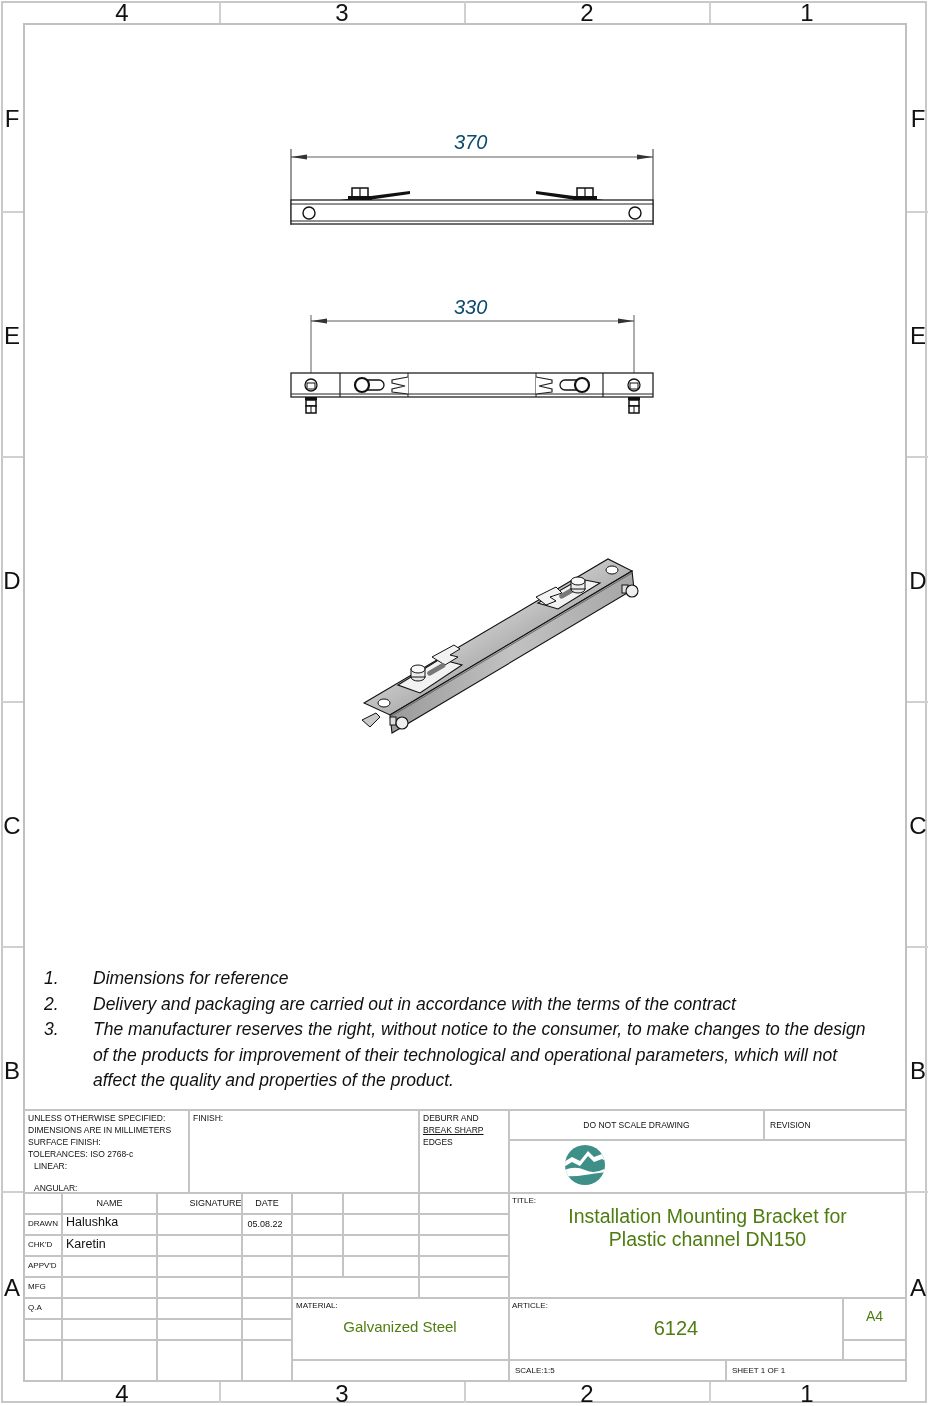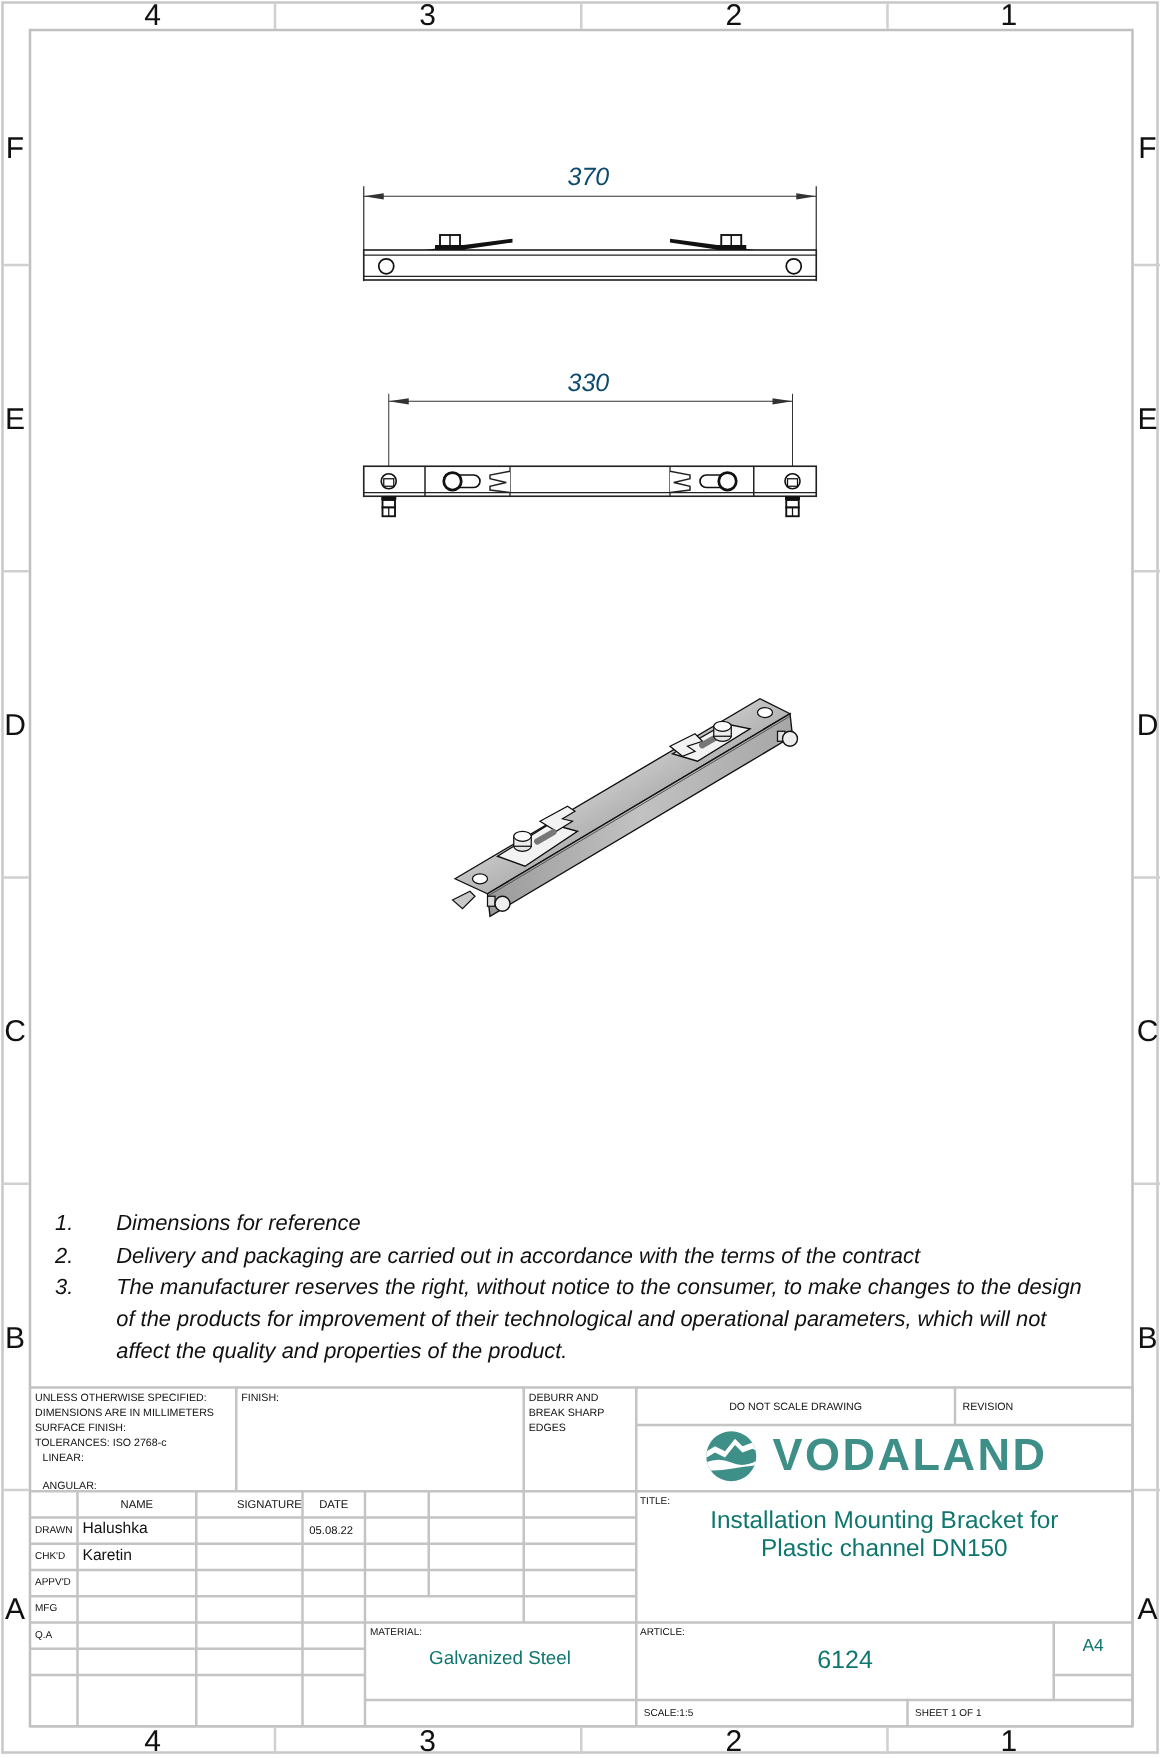--- a/index.html
+++ b/index.html
@@ -19,21 +19,21 @@
            font-style: italic; font-size: 17.5px; line-height: 25.5px; color: #111; }
   .note { display: flex; }
   .note .n { width: 49px; flex: none; }
   .note .t { flex: 1; }
   .tb { position: absolute; }
   .line-h { position: absolute; height: 2px; background: #c4c4c4; }
   .line-v { position: absolute; width: 2px; background: #c4c4c4; }
   .tiny { position: absolute; font-size: 8.5px; line-height: 12.5px; color: #111; white-space: nowrap; }
   .small { position: absolute; font-size: 9px; color: #111; white-space: nowrap; }
   .med { position: absolute; font-size: 12.5px; color: #111; white-space: nowrap; }
-  .big { position: absolute; font-size: 20px; color: #0f766e; text-align: center; white-space: nowrap; }
+  .big { position: absolute; font-size: 20px; color: #4d7c0f; text-align: center; white-space: nowrap; }
 </style>
 </head>
 <body>
 
 <div class="outer"></div>
 <div class="inner"></div>
 
 <div class="vdiv" style="left:219px;top:2px;height:21px;"></div>
 <div class="vdiv" style="left:464px;top:2px;height:21px;"></div>
 <div class="vdiv" style="left:709px;top:2px;height:21px;"></div>
@@ -249,40 +249,39 @@
 <div class="tiny" style="left:28px;top:1112px;">UNLESS OTHERWISE SPECIFIED:</div>
 <div class="tiny" style="left:28px;top:1124px;">DIMENSIONS ARE IN MILLIMETERS</div>
 <div class="tiny" style="left:28px;top:1136px;">SURFACE FINISH:</div>
 <div class="tiny" style="left:28px;top:1148px;">TOLERANCES: ISO 2768-c</div>
 <div class="tiny" style="left:34px;top:1160px;">LINEAR:</div>
 <div class="tiny" style="left:34px;top:1172px;margin-top:10px;">ANGULAR:</div>
 
 <div class="tiny" style="left:193px;top:1112px;">FINISH:</div>
 
 <div class="tiny" style="left:423px;top:1112px;">DEBURR AND</div>
-<div class="tiny" style="left:423px;top:1124px;">BREAK SHARP</div>
+<div class="tiny" style="left:423px;top:1124px;text-decoration:underline;">BREAK SHARP</div>
 <div class="tiny" style="left:423px;top:1136px;">EDGES</div>
 
 <div class="tiny" style="left:510px;top:1119px;width:253px;text-align:center;">DO NOT SCALE DRAWING</div>
 <div class="tiny" style="left:770px;top:1119px;">REVISION</div>
 
 <div class="abs" style="left:562px;top:1143px;width:292px;height:44px;">
   <svg width="46" height="44" viewBox="0 0 46 44" style="position:absolute;left:0;top:0;">
     <defs>
         <clipPath id="lc">
           <circle cx="23" cy="22" r="20"></circle>
         </clipPath>
       </defs>
     <g clip-path="url(#lc)">
       <rect x="0" y="0" width="46" height="44" fill="#3d8f88"></rect>
       <path d="M0,20 L10,14 L18,18 L26,8 L32,14 L40,11 L46,14 L46,19 L40,16 L32,19 L26,13 L18,23 L10,19 L0,25 Z" fill="#fff"></path>
       <path d="M0,28 Q12,22 23,27 T46,24 L46,29 Q34,30 23,32 T0,33 Z" fill="#fff"></path>
     </g>
   </svg>
-  <div class="abs" style="left:56px;top:1px;font-size:36px;line-height:40px;font-weight:bold;letter-spacing:2px;color:#3d8f88;">VODALAND</div>
 </div>
 
 <div class="small" style="left:62px;top:1198px;width:95px;text-align:center;">NAME</div>
 <div class="small" style="left:157px;top:1198px;width:85px;text-align:center;padding-left:16px;">SIGNATURE</div>
 <div class="small" style="left:242px;top:1198px;width:50px;text-align:center;">DATE</div>
 
 <div class="small" style="left:28px;top:1219px;font-size:8px;">DRAWN</div>
 <div class="med" style="left:66px;top:1215px;">Halushka</div>
 <div class="small" style="left:240px;top:1219px;width:50px;text-align:center;">05.08.22</div>
 

